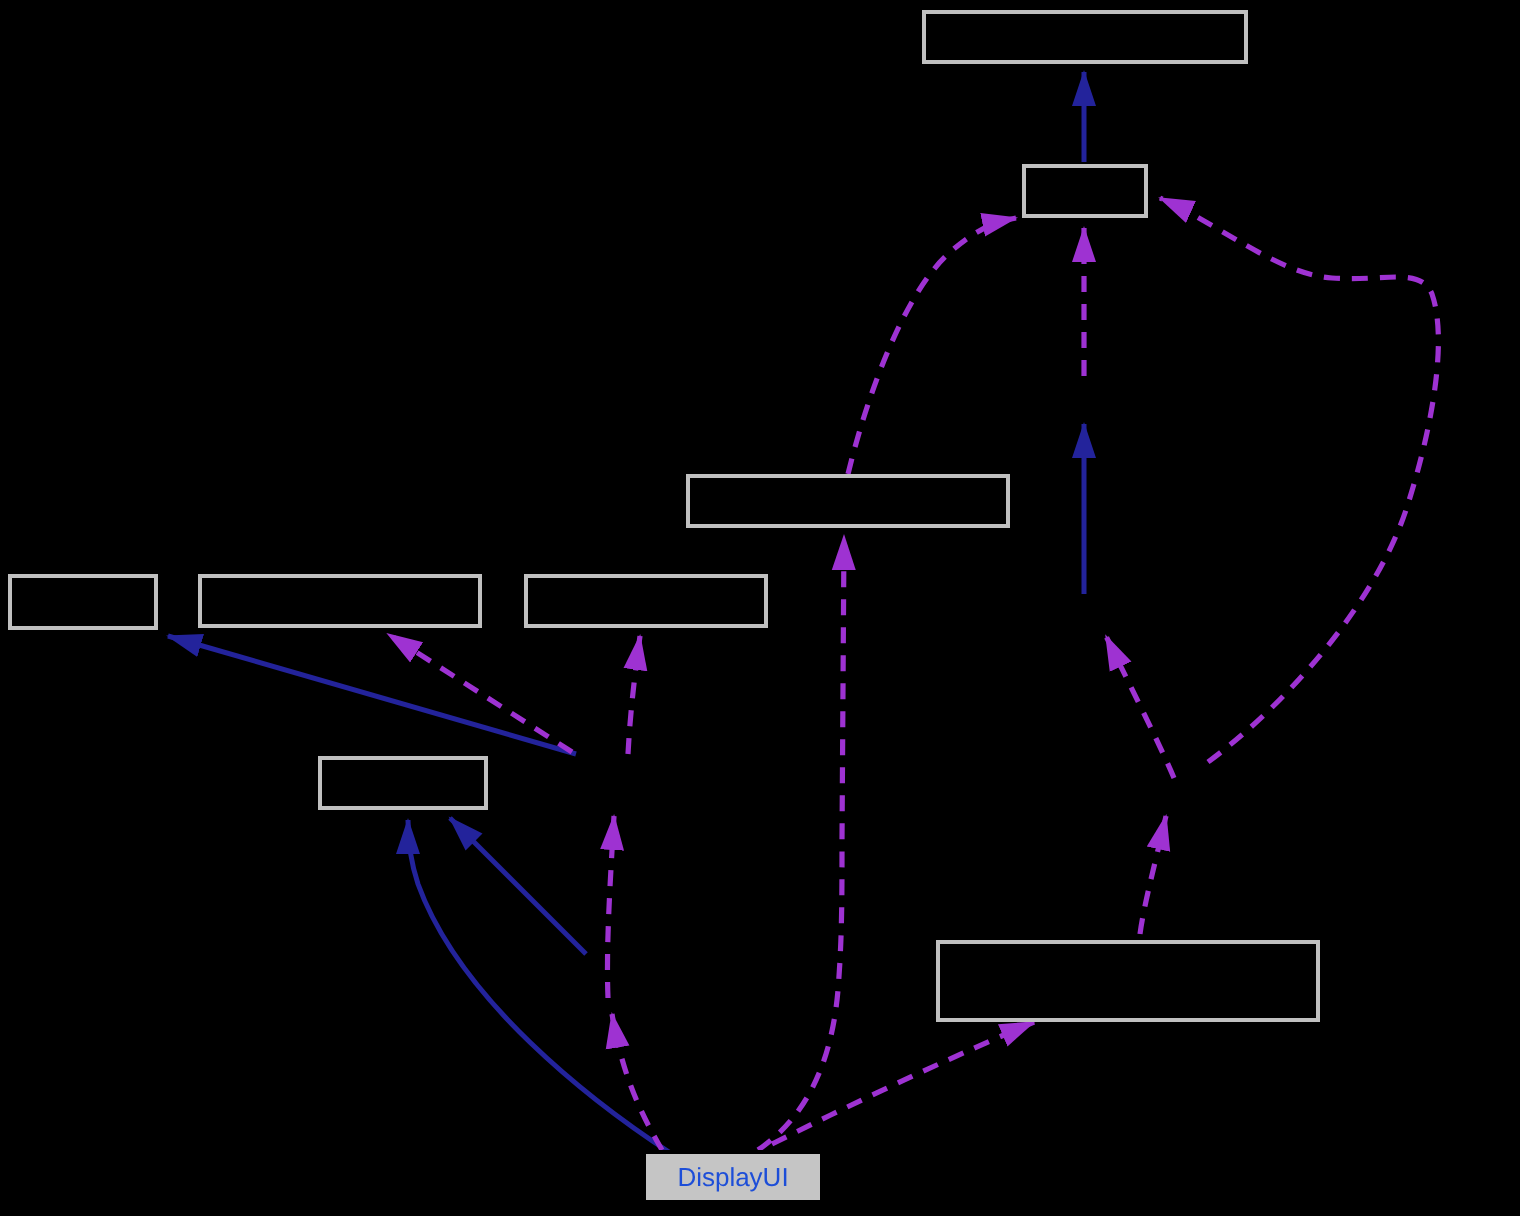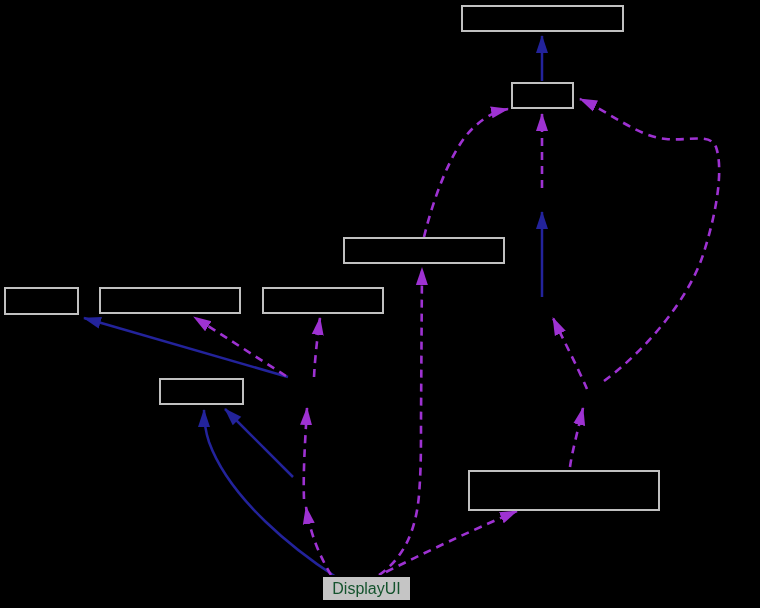--- a/index.html
+++ b/index.html
@@ -10,21 +10,21 @@
     font-family:"Liberation Sans", sans-serif;
     overflow:hidden;
   }
   .edges{position:absolute;left:0;top:0;pointer-events:none;}
   .node{
     position:absolute;
     box-sizing:border-box;
     border:2px solid var(--node-border,#c0c0c0);
     background:transparent;
     display:flex;align-items:center;justify-content:center;
-    font-size:16px;color:#14532d;
+    font-size:13px;color:#1d4ed8;
   }
   .node.current{
     border:2px solid #000;
     background:var(--node-fill,#c5c5c5);
   }
   
   .n-top      {left:461px;top:5px;  width:163px;height:27px;}
   .n-upper    {left:511px;top:82px; width:63px; height:27px;}
   .n-middle   {left:343px;top:237px;width:162px;height:27px;}
   .n-left-a   {left:4px;  top:287px;width:75px; height:28px;}

